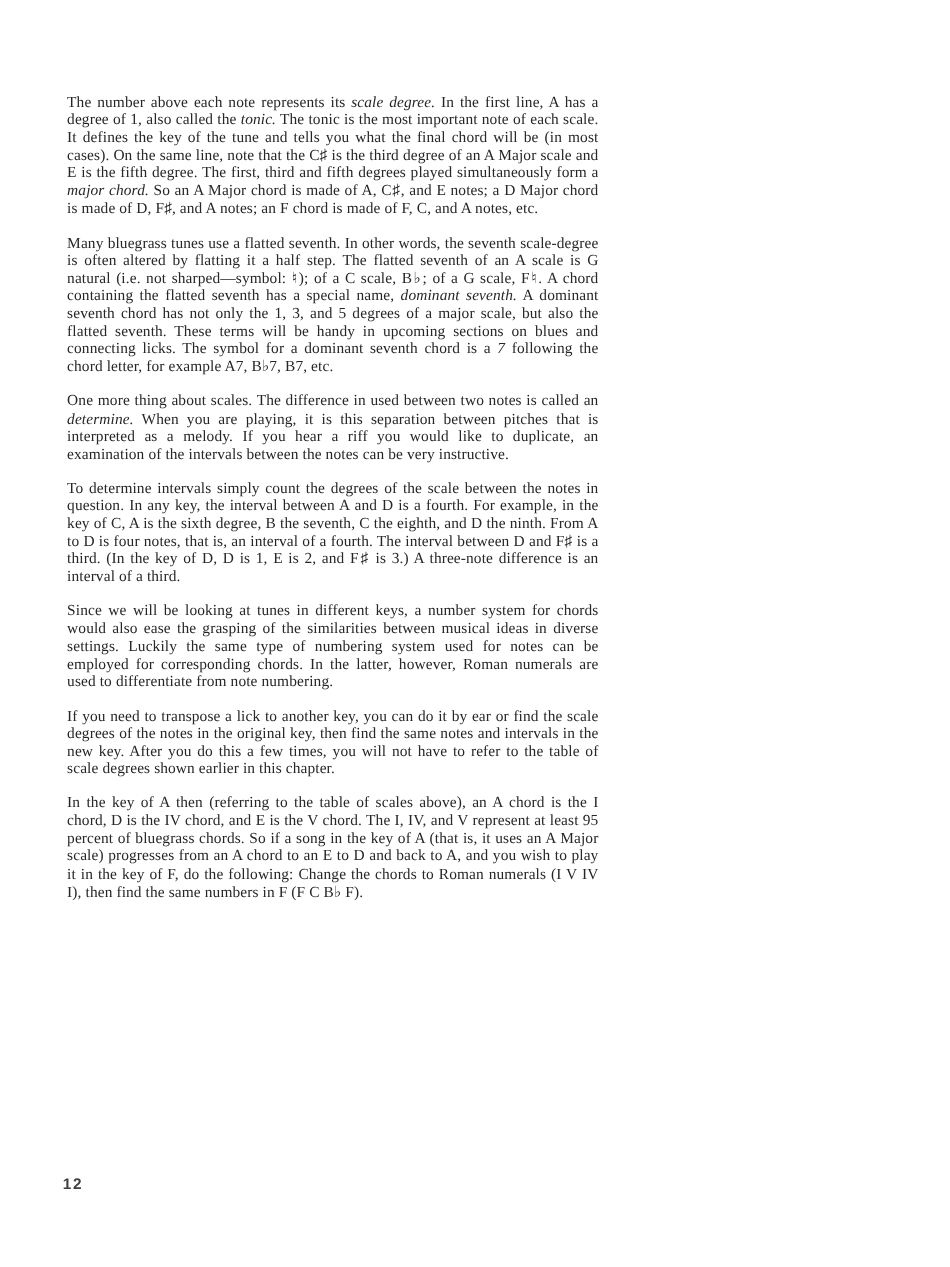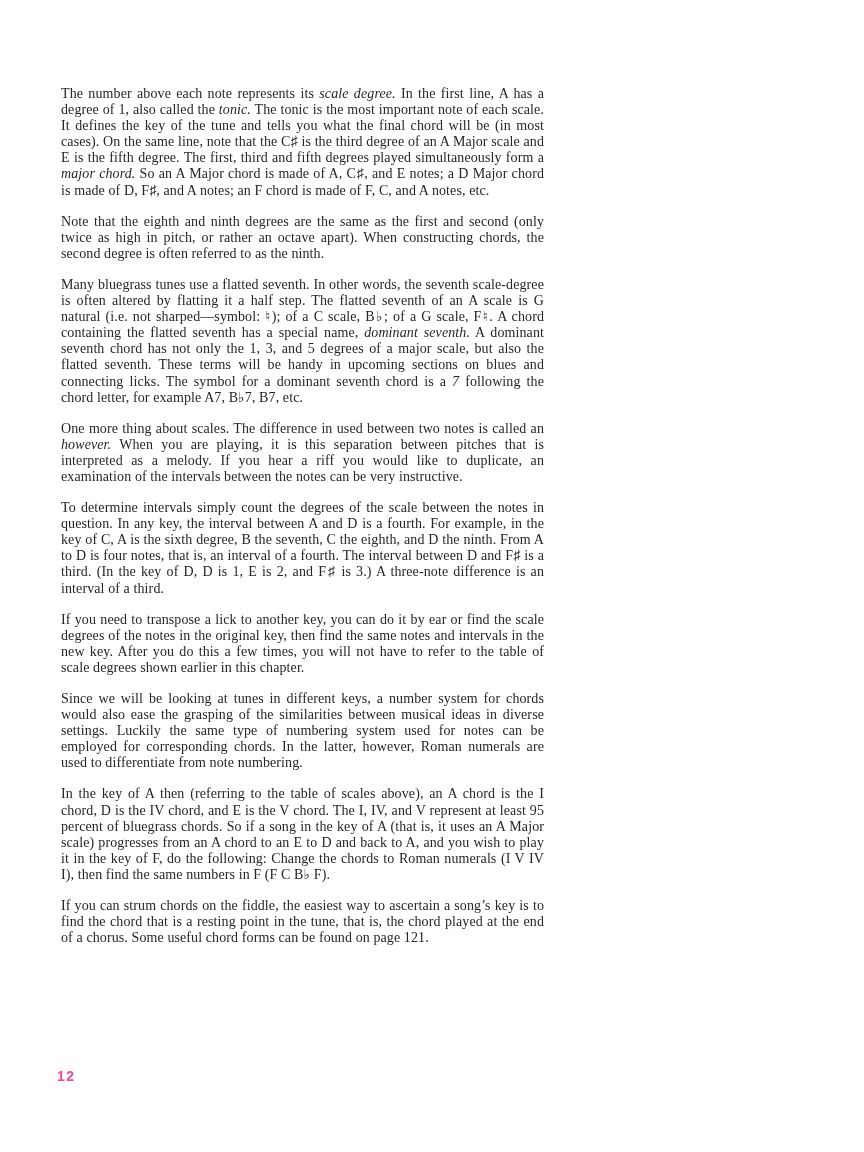--- a/index.html
+++ b/index.html
@@ -36,32 +36,30 @@
     font-style: italic;
   }
   .page-number {
     position: absolute;
     left: 57px;
     top: 1068px;
     font-family: "Liberation Sans", sans-serif;
     font-size: 14px;
     font-weight: bold;
     letter-spacing: 1.5px;
-    color: #ec4899;
+    color: #404040;
   }
 </style>
 </head>
 <body>
 
 <div class="page">
   <div class="text-column">
       <p class="para"><span>The number above each note represents its </span><em>scale degree.</em><span> In the first line, A has a degree of 1, also called the </span><em>tonic.</em><span> The tonic is the most important note of each scale. It defines the key of the tune and tells you what the final chord will be (in most cases). On the same line, note that the C♯ is the third degree of an A Major scale and E is the fifth degree. The first, third and fifth degrees played simultaneously form a </span><em>major chord.</em><span> So an A Major chord is made of A, C♯, and E notes; a D Major chord is made of D, F♯, and A notes; an F chord is made of F, C, and A notes, etc.</span></p>
-      <p class="para"><span>Note that the eighth and ninth degrees are the same as the first and second (only twice as high in pitch, or rather an octave apart). When constructing chords, the second degree is often referred to as the ninth.</span></p>
       <p class="para"><span>Many bluegrass tunes use a flatted seventh. In other words, the seventh scale-degree is often altered by flatting it a half step. The flatted seventh of an A scale is G natural (i.e. not sharped—symbol: ♮); of a C scale, B♭; of a G scale, F♮. A chord containing the flatted seventh has a special name, </span><em>dominant seventh.</em><span> A dominant seventh chord has not only the 1, 3, and 5 degrees of a major scale, but also the flatted seventh. These terms will be handy in upcoming sections on blues and connecting licks. The symbol for a dominant seventh chord is a </span><em>7</em><span> following the chord letter, for example A7, B♭7, B7, etc.</span></p>
-      <p class="para"><span>One more thing about scales. The difference in used between two notes is called an </span><em>however.</em><span> When you are playing, it is this separation between pitches that is interpreted as a melody. If you hear a riff you would like to duplicate, an examination of the intervals between the notes can be very instructive.</span></p>
+      <p class="para"><span>One more thing about scales. The difference in used between two notes is called an </span><em>determine.</em><span> When you are playing, it is this separation between pitches that is interpreted as a melody. If you hear a riff you would like to duplicate, an examination of the intervals between the notes can be very instructive.</span></p>
       <p class="para"><span>To determine intervals simply count the degrees of the scale between the notes in question. In any key, the interval between A and D is a fourth. For example, in the key of C, A is the sixth degree, B the seventh, C the eighth, and D the ninth. From A to D is four notes, that is, an interval of a fourth. The interval between D and F♯ is a third. (In the key of D, D is 1, E is 2, and F♯ is 3.) A three-note difference is an interval of a third.</span></p>
+      <p class="para"><span>Since we will be looking at tunes in different keys, a number system for chords would also ease the grasping of the similarities between musical ideas in diverse settings. Luckily the same type of numbering system used for notes can be employed for corresponding chords. In the latter, however, Roman numerals are used to differentiate from note numbering.</span></p>
       <p class="para"><span>If you need to transpose a lick to another key, you can do it by ear or find the scale degrees of the notes in the original key, then find the same notes and intervals in the new key. After you do this a few times, you will not have to refer to the table of scale degrees shown earlier in this chapter.</span></p>
-      <p class="para"><span>Since we will be looking at tunes in different keys, a number system for chords would also ease the grasping of the similarities between musical ideas in diverse settings. Luckily the same type of numbering system used for notes can be employed for corresponding chords. In the latter, however, Roman numerals are used to differentiate from note numbering.</span></p>
       <p class="para"><span>In the key of A then (referring to the table of scales above), an A chord is the I chord, D is the IV chord, and E is the V chord. The I, IV, and V represent at least 95 percent of bluegrass chords. So if a song in the key of A (that is, it uses an A Major scale) progresses from an A chord to an E to D and back to A, and you wish to play it in the key of F, do the following: Change the chords to Roman numerals (I V IV I), then find the same numbers in F (F C B♭ F).</span></p>
-      <p class="para"><span>If you can strum chords on the fiddle, the easiest way to ascertain a song’s key is to find the chord that is a resting point in the tune, that is, the chord played at the end of a chorus. Some useful chord forms can be found on page 121.</span></p>
     </div>
   <div class="page-number">12</div>
 </div>
 
 </body></html>

